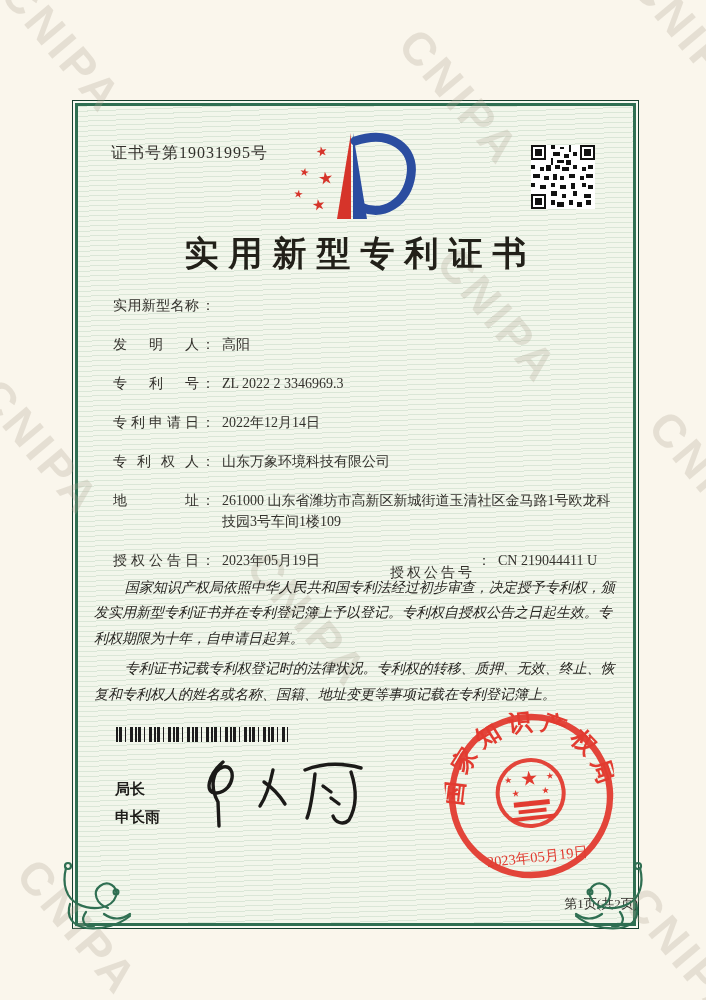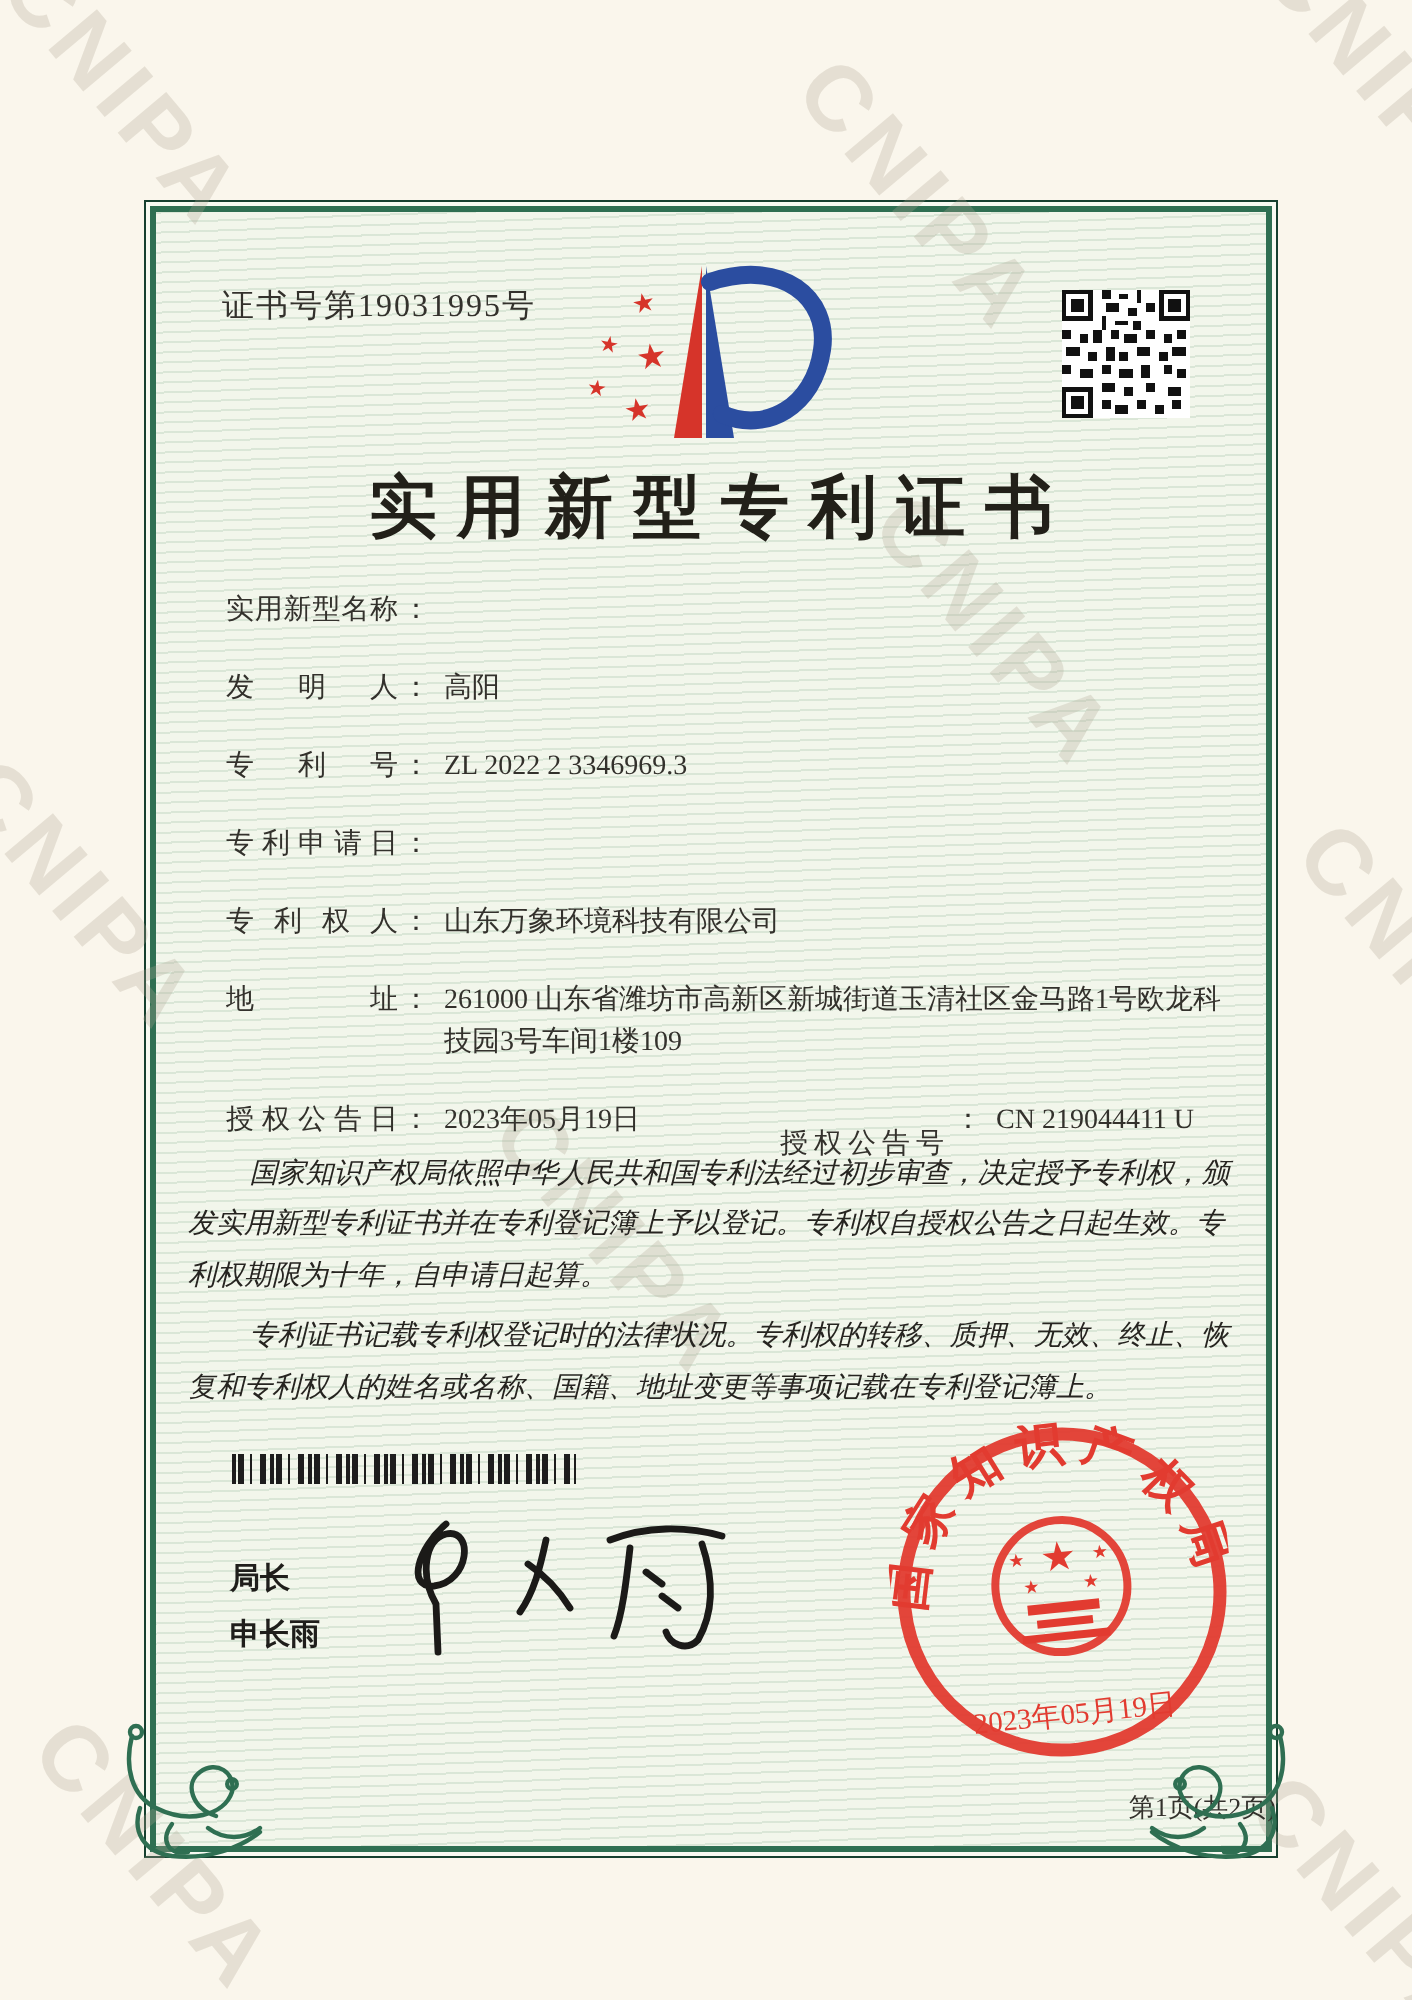--- a/index.html
+++ b/index.html
@@ -162,20 +162,21 @@
             <span class="fvalue">高阳</span>
         </div>
         <div class="frow">
           <span class="flabel">专利号</span>
             <span class="fcolon">：</span>
             <span class="fvalue">ZL 2022 2 3346969.3</span>
         </div>
         <div class="frow">
           <span class="flabel">专利申请日</span>
             <span class="fcolon">：</span>
+            <span class="fvalue">2022年12月14日</span>
         </div>
         <div class="frow">
           <span class="flabel">专利权人</span>
             <span class="fcolon">：</span>
             <span class="fvalue">山东万象环境科技有限公司</span>
         </div>
         <div class="frow">
           <span class="flabel">地址</span>
             <span class="fcolon">：</span>
             <span class="fvalue">261000 山东省潍坊市高新区新城街道玉清社区金马路1号欧龙科技园3号车间1楼109</span>

